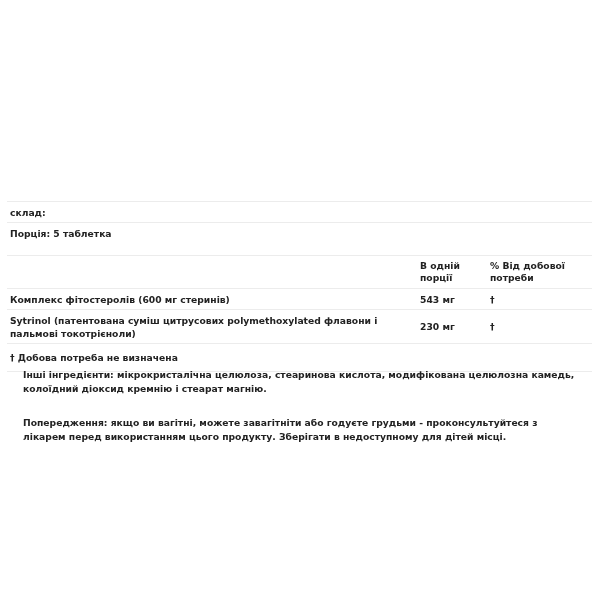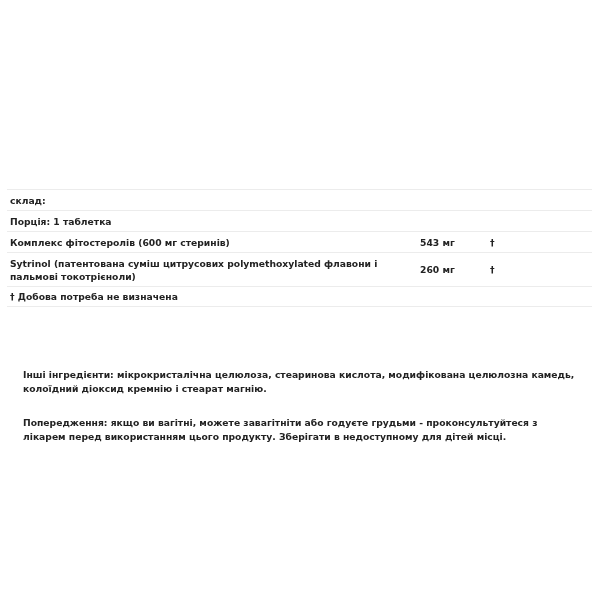--- a/index.html
+++ b/index.html
@@ -13,38 +13,38 @@
     body {
       font-family: "DejaVu Sans", sans-serif;
       color: #222222;
       font-size: 9.2px;
       font-weight: bold;
       position: relative;
     }
     .panel {
       position: absolute;
       left: 7px;
-      top: 189px;
+      top: 201px;
       width: 585px;
     }
     .row {
       border-top: 1px solid #ececec;
       box-sizing: border-box;
       display: flex;
       align-items: center;
       padding-left: 3px;
     }
     .row-simple { height: 21px; }
     .row-header {
       height: 33px;
       align-items: center;
     }
     .row-item { height: 21px; }
     .row-item-tall { height: 34px; }
-    .row-foot { height: 21px; border-bottom: 1px solid #ececec; }
+    .row-foot { height: 29px; border-bottom: 1px solid #ececec; }
     .col-name { width: 410px; line-height: 13px; }
     .col-amount { width: 70px; line-height: 13px; }
     .col-dv { width: 100px; line-height: 13px; }
     .row-header .col-amount, .row-header .col-dv { line-height: 12.5px; }
     .para {
       position: absolute;
       left: 7px;
       width: 560px;
       line-height: 13.5px;
       margin: 16px;
@@ -53,30 +53,35 @@
     .para-warning { top: 400px; }
   </style>
 </head>
 <body>
 
 <div class="panel">
   <div class="row row-simple">
     <span>склад:</span>
   </div>
   <div class="row row-simple">
-    <span>Порція: 1 таблетка</span>
+    <span>Порція: 5 таблетка</span>
+  </div>
+  <div class="row row-header" style="margin-top:12px;">
+    <span class="col-name"></span>
+    <span class="col-amount">В одній<br>порції</span>
+    <span class="col-dv">% Від добової<br>потреби</span>
   </div>
   <div class="row row-item">
     <span class="col-name">Комплекс фітостеролів (600 мг стеринів)</span>
     <span class="col-amount">543 мг</span>
     <span class="col-dv">†</span>
   </div>
   <div class="row row-item-tall">
     <span class="col-name">Sytrinol (патентована суміш цитрусових polymethoxylated флавони і пальмові токотрієноли)</span>
-    <span class="col-amount">260 мг</span>
+    <span class="col-amount">230 мг</span>
     <span class="col-dv">†</span>
   </div>
   <div class="row row-foot">
     <span>† Добова потреба не визначена</span>
   </div>
 </div>
 
 <p class="para para-other">Інші інгредієнти: мікрокристалічна целюлоза, стеаринова кислота, модифікована целюлозна камедь, колоїдний діоксид кремнію і стеарат магнію.</p>
 <p class="para para-warning">Попередження: якщо ви вагітні, можете завагітніти або годуєте грудьми - проконсультуйтеся з лікарем перед використанням цього продукту. Зберігати в недоступному для дітей місці.</p>
 

